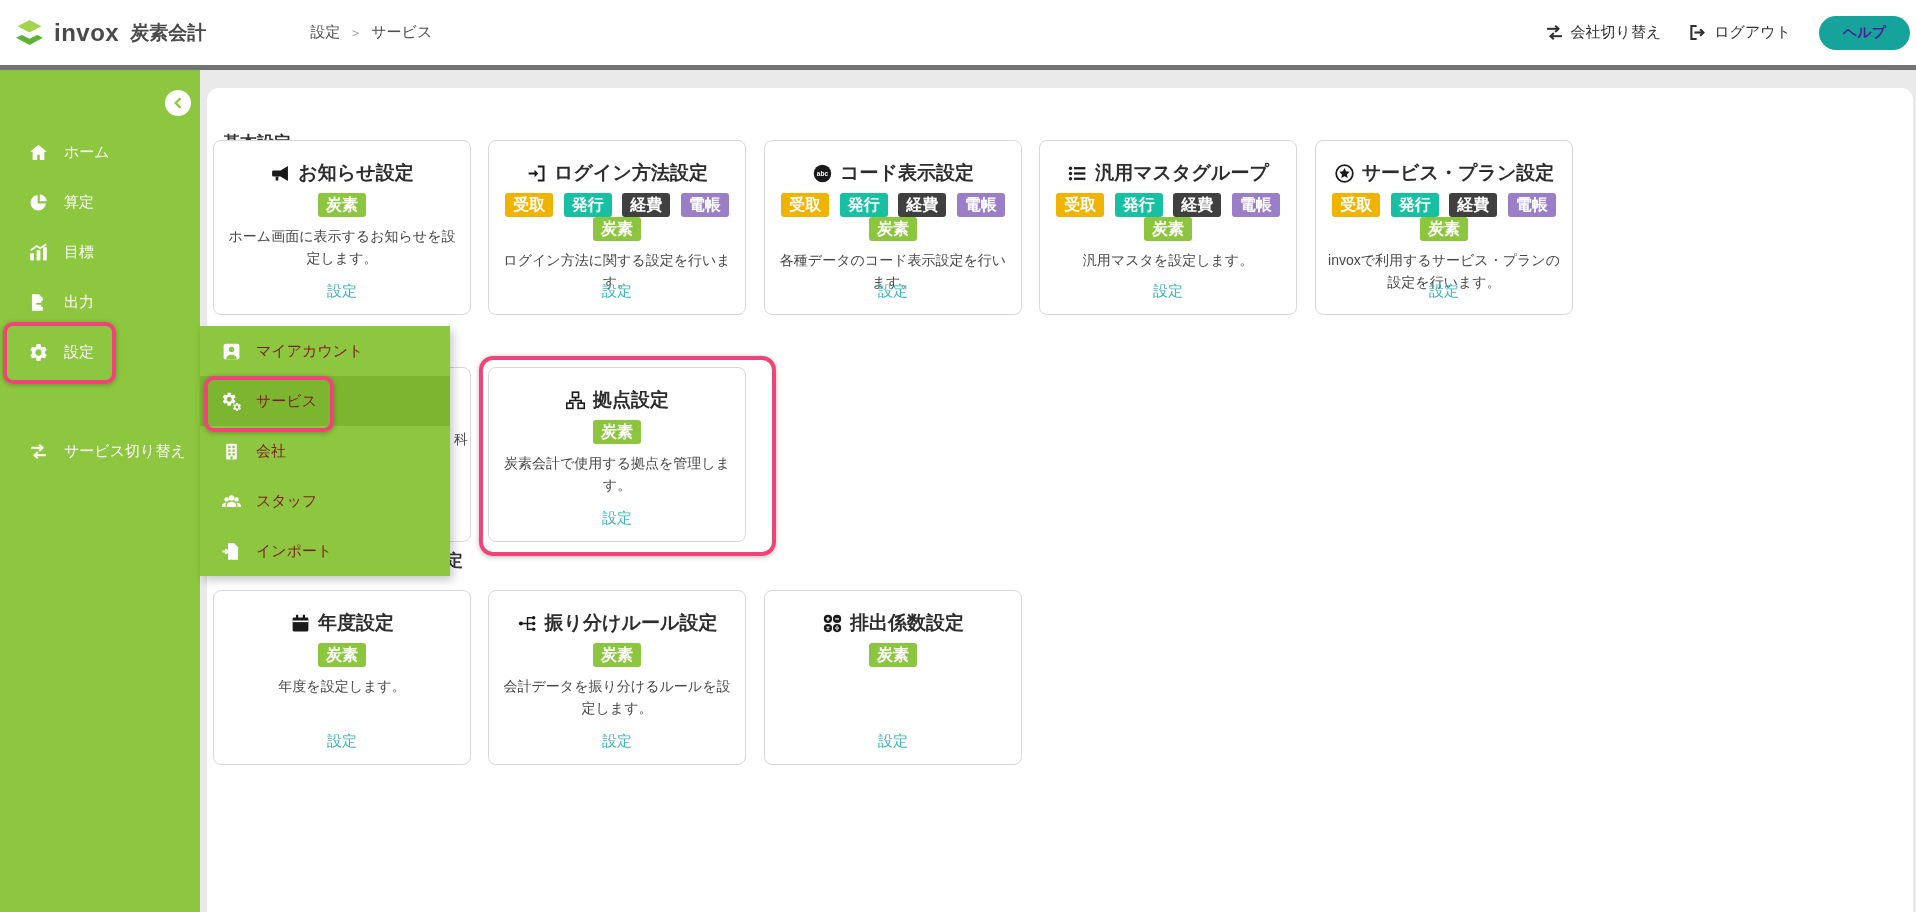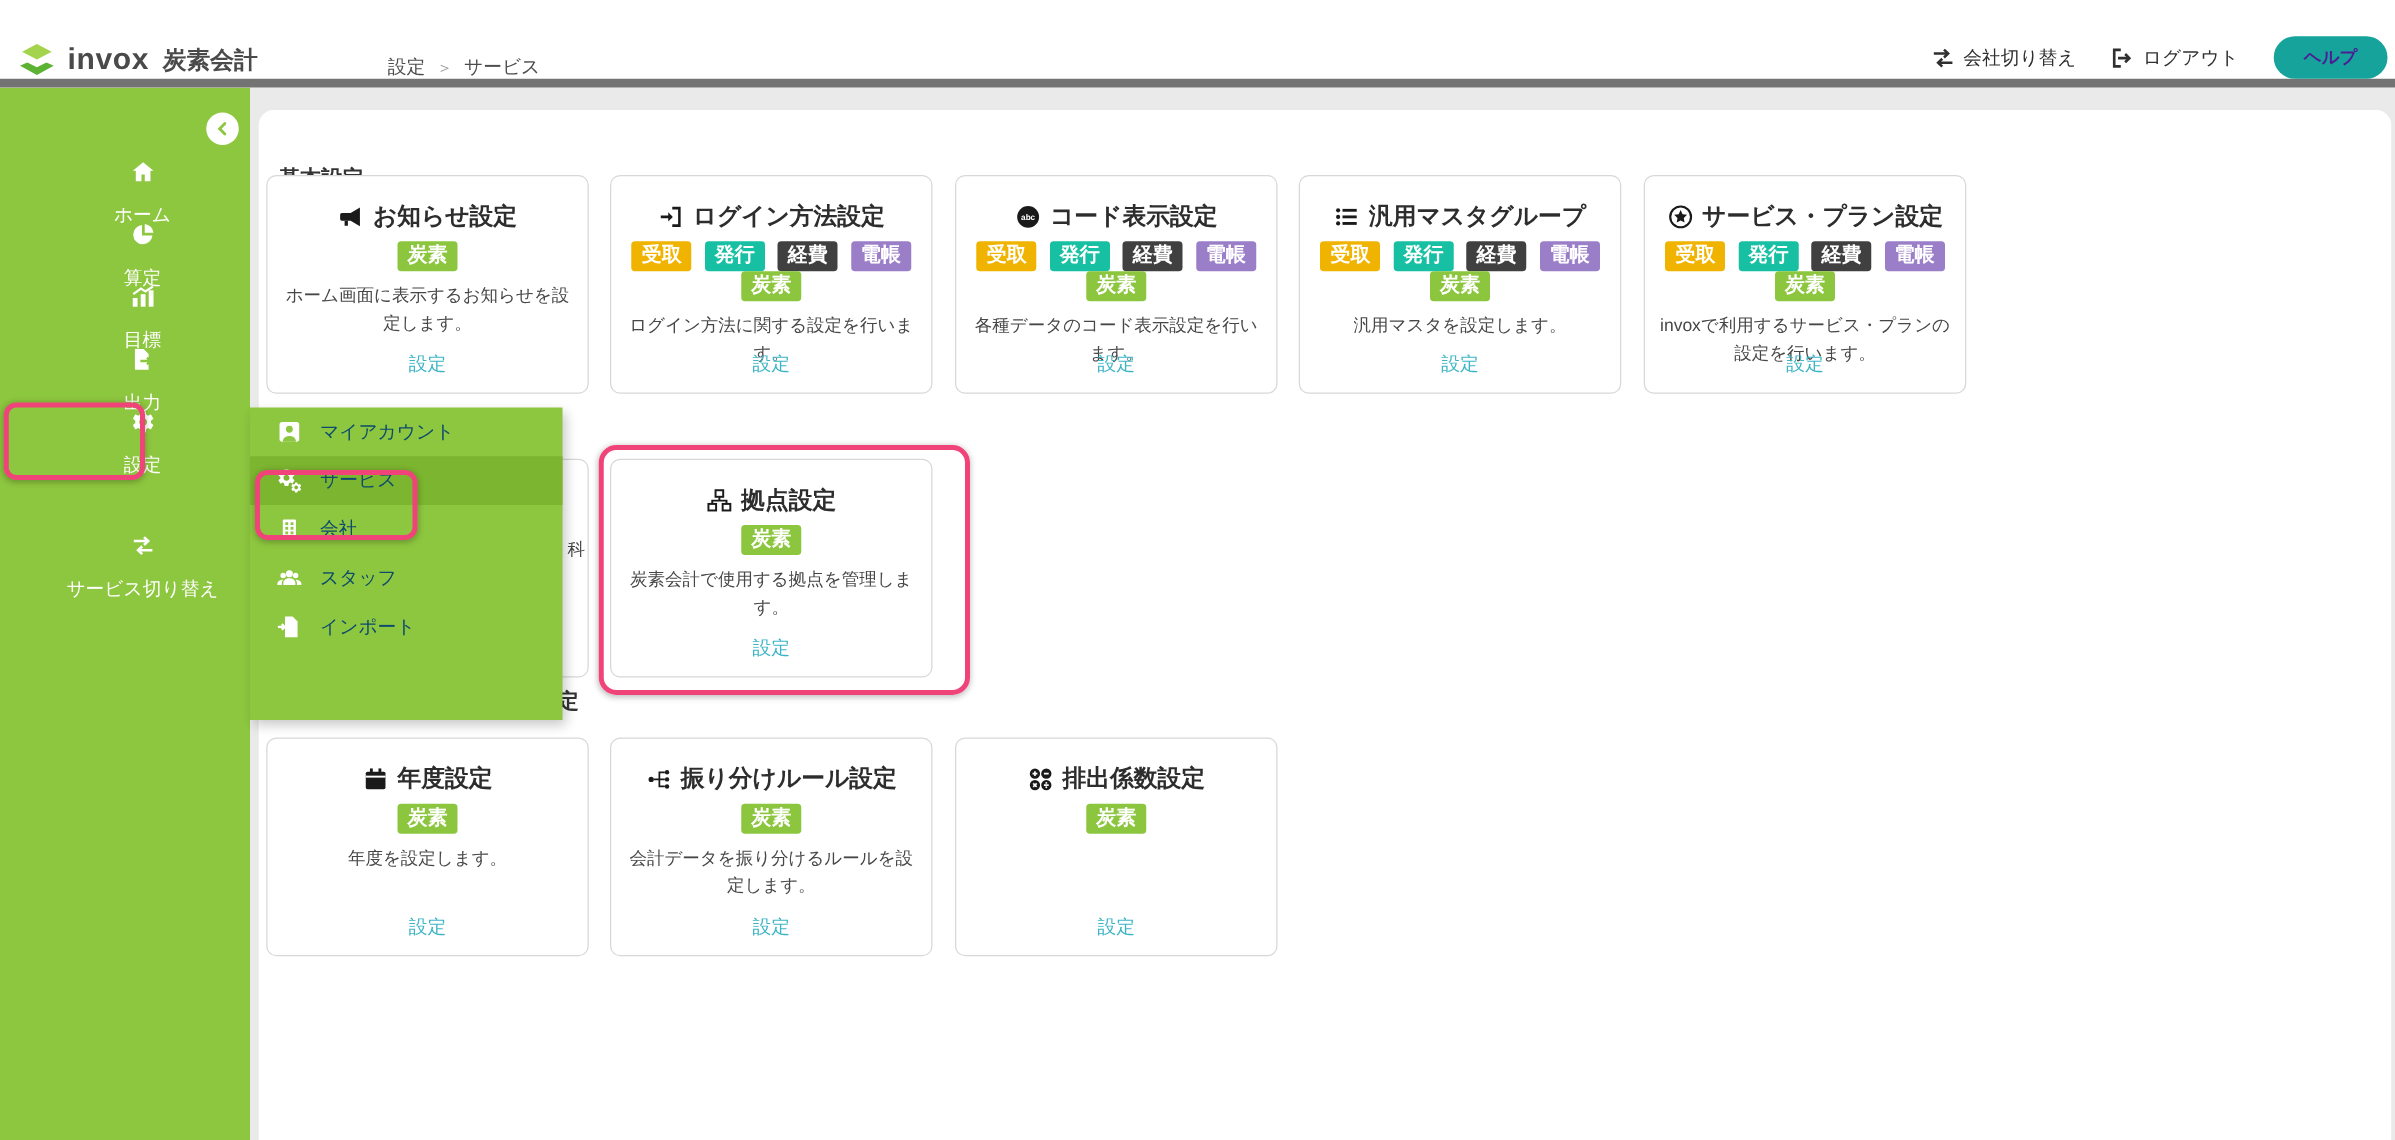--- a/index.html
+++ b/index.html
@@ -7,21 +7,21 @@
     width:1916px;height:912px;overflow:hidden;position:relative;
     background:#eaeaeb;
     font-family:"Liberation Sans","DejaVu Sans",sans-serif;
     -webkit-font-smoothing:antialiased;
   }
   .screen{position:absolute;inset:0;width:1916px;height:912px;}
 
   
   .header{
     position:absolute;left:0;top:0;width:1916px;height:70px;background:#fff;
-    border-bottom:7px solid #737373;display:flex;align-items:flex-end;
+    border-bottom:5px solid #737373;display:flex;align-items:center;
     padding:0 6px 0 14px;box-sizing:border-box;z-index:40;
   }
   .logo{display:flex;align-items:center;gap:9px;}
   .brand{font-size:24px;font-weight:800;color:#4a4a4a;letter-spacing:.5px;}
   .product{font-size:19px;font-weight:600;color:#4a4a4a;margin-left:2px;}
   .breadcrumb{display:flex;align-items:center;gap:9px;margin-left:104px;font-size:15px;color:#4c4c4c;}
   .crumb{cursor:pointer;}
   .crumb-sep{color:#9a9a9a;font-size:13px;}
   .header-right{margin-left:auto;display:flex;align-items:center;gap:26px;}
   .header-action{display:flex;align-items:center;gap:6px;font-size:15px;color:#2f2f2f;cursor:pointer;}
@@ -31,31 +31,31 @@
   }
 
   
   .sidebar{position:absolute;left:0;top:70px;width:200px;bottom:0;background:#8dc63f;z-index:10;}
   .collapse-btn{
     position:absolute;left:165px;top:20px;width:26px;height:26px;border-radius:50%;
     background:#fff;display:flex;align-items:center;justify-content:center;cursor:pointer;
   }
   .side-nav{position:absolute;top:57px;left:0;right:0;}
   .side-item{height:50px;display:flex;align-items:center;gap:15px;padding-left:28px;
-    color:#fff;font-size:15px;cursor:pointer;flex-direction:column;}
+    color:#fff;font-size:15px;cursor:pointer;}
   .side-item-switch{position:absolute;top:356px;left:0;right:0;}
   .nav-icon{width:21px;height:21px;flex:0 0 auto;}
 
   
   .flyout{
     position:absolute;left:200px;top:326px;width:250px;height:250px;background:#8dc63f;
     z-index:20;box-shadow:3px 4px 9px rgba(0,0,0,.22);
   }
-  .fly-item{height:39px;display:flex;align-items:center;gap:14px;padding-left:21px;
-    color:#0c4a6e;font-size:15px;cursor:pointer;}
+  .fly-item{height:50px;display:flex;align-items:center;gap:14px;padding-left:21px;
+    color:#7f1d1d;font-size:15px;cursor:pointer;}
   .fly-item.active{background:#7cb52f;}
 
   
   .panel{
     position:absolute;left:207px;top:88px;right:3px;bottom:0;background:#fff;
     border-radius:12px 12px 0 0;z-index:1;
   }
   .section-title{position:absolute;left:16px;top:17px;font-size:17px;font-weight:bold;color:#333;margin-top:26px;}
   .section2-fragment{position:absolute;left:239px;top:461px;font-size:17px;font-weight:bold;color:#333;}
 

